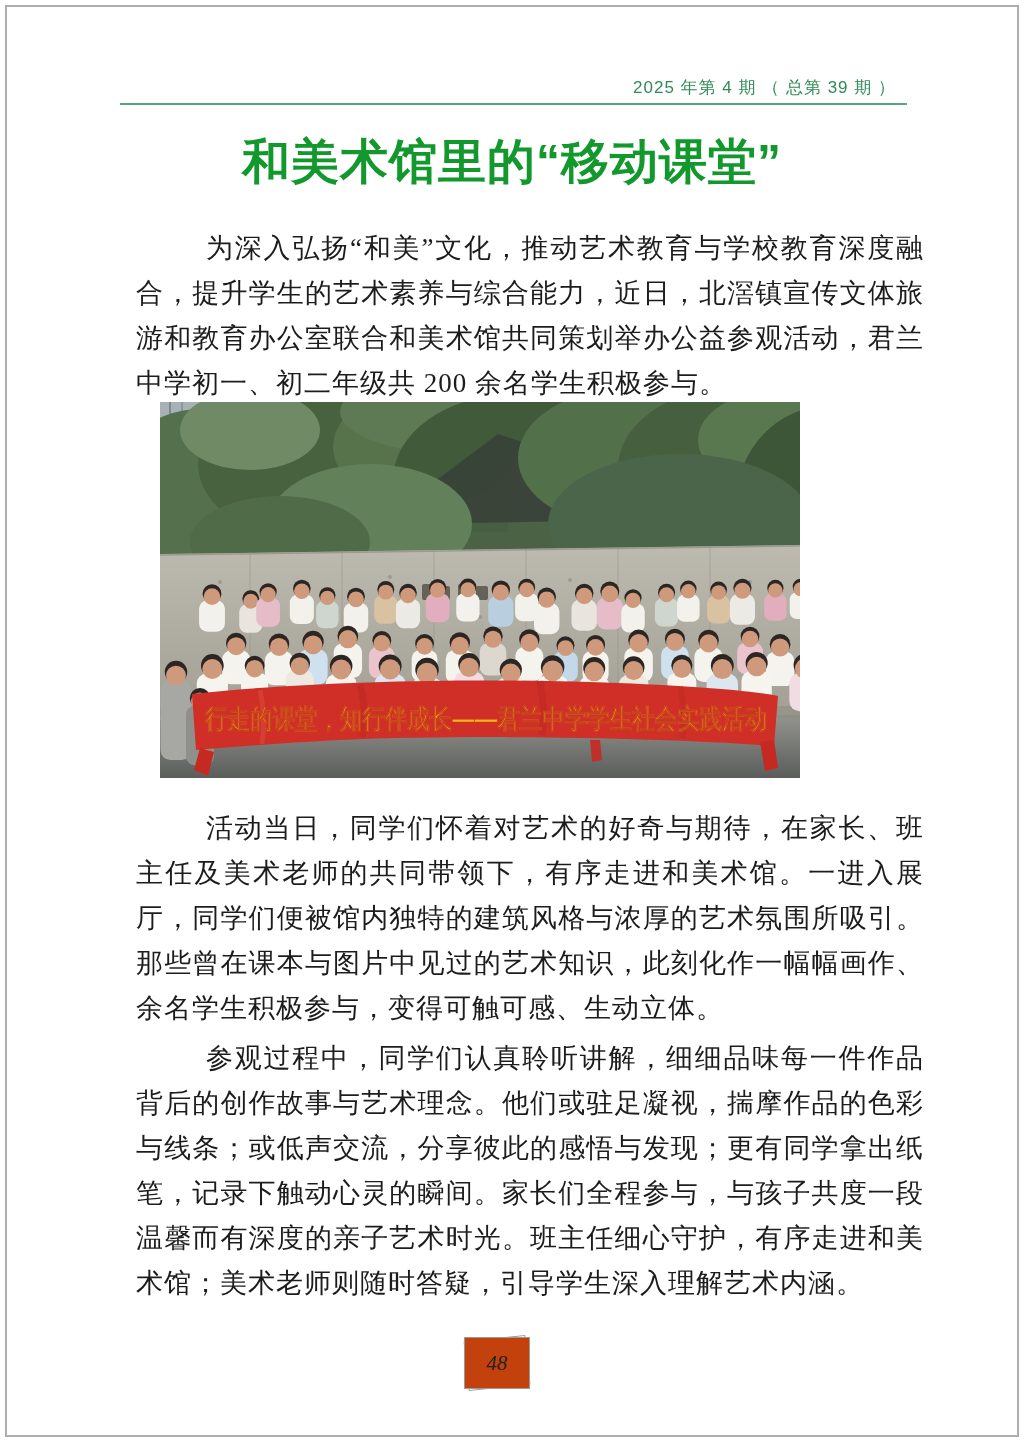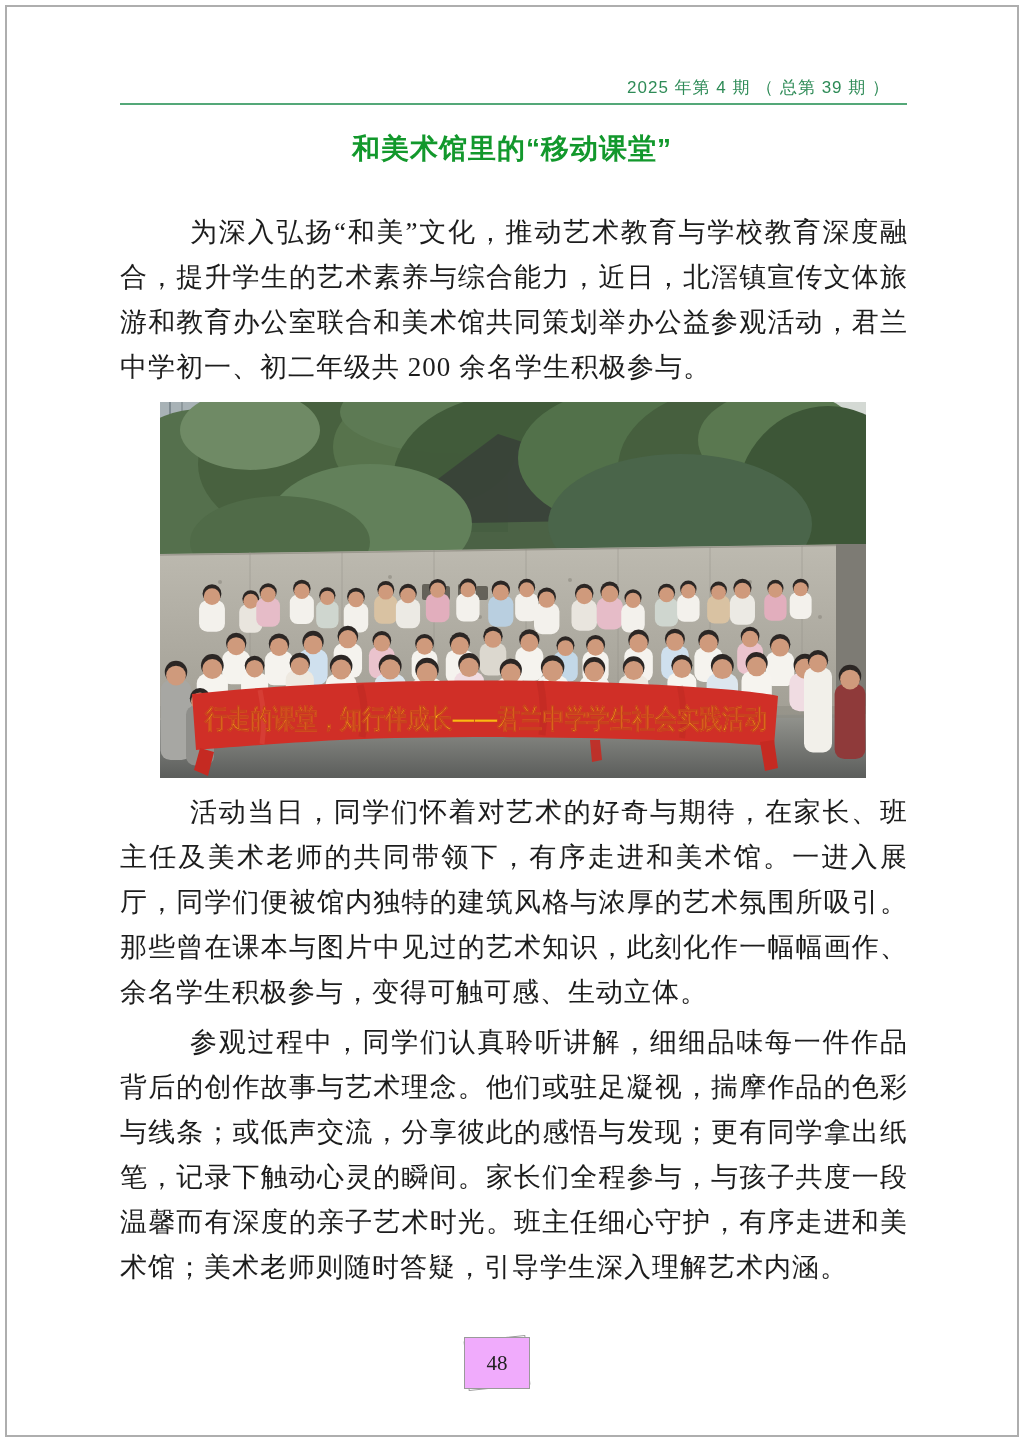--- a/index.html
+++ b/index.html
@@ -6,61 +6,61 @@
   body{
     width:1024px;height:1442px;position:relative;background:#ffffff;
     font-family:"Liberation Serif","DejaVu Serif",serif;
     overflow:hidden;
   }
   .sheet-frame{
     position:absolute;left:5px;top:5px;right:5px;bottom:5px;
     border:2px solid #aeaeae;pointer-events:none;
   }
   .issue-line{
-    position:absolute;top:76px;right:134px;
+    position:absolute;top:76px;right:128px;
     font-family:"Liberation Sans","DejaVu Sans",sans-serif;
     font-size:17px;letter-spacing:1px;color:var(--header-green,#2e8b57);
     white-space:nowrap;
   }
   .green-rule{
     position:absolute;left:120px;top:103px;width:787px;height:2px;
     background:var(--rule-green,#54a878);
   }
   .article-title{
     position:absolute;left:0;top:130px;width:1024px;margin:0;
     text-align:center;
     font-family:"Liberation Sans","DejaVu Sans",sans-serif;
-    font-size:28px;font-weight:700;letter-spacing:1px;
+    font-size:48px;font-weight:700;letter-spacing:1px;
     color:var(--title-green,#12982c);
   }
   .body-para{
-    position:absolute;left:120px;width:788px;margin:0;
+    position:absolute;left:120px;width:788px;margin:16px;
     font-size:27px;line-height:45px;letter-spacing:1px;
     color:var(--text,#1c1c1c);
     text-align:justify;text-indent:70px;
   }
   #para-1{top:210px;}
   #para-2{top:790px;}
   #para-3{top:1020px;}
   .photo-wrap{
-    position:absolute;left:160px;top:402px;width:706px;height:376px;
+    position:absolute;left:160px;top:402px;width:640px;height:376px;
     overflow:hidden;background:#b91c1c;
   }
   .pageno{
     position:absolute;left:463px;top:1335px;width:68px;height:56px;
   }
   .pageno .rot{
     position:absolute;left:3px;top:3px;right:3px;bottom:3px;
     border:1.5px solid #9a9a9a;background:#fff;transform:rotate(-6deg);
   }
   .pageno .box{
     position:absolute;left:1px;top:2px;right:1px;bottom:2px;
-    border:1.5px solid #9a9a9a;background:#f0abfc;
+    border:1.5px solid #9a9a9a;background:#c2410c;
     display:flex;align-items:center;justify-content:center;
-    font-size:21px;color:#222;
+    font-size:21px;color:#222;font-style:italic;
   }
 </style>
 </head>
 <body>
 
 <div class="sheet-frame"></div>
 
 <div class="issue-line">2025 年第 4 期 （ 总第 39 期 ）</div>
 <div class="green-rule"></div>
 

